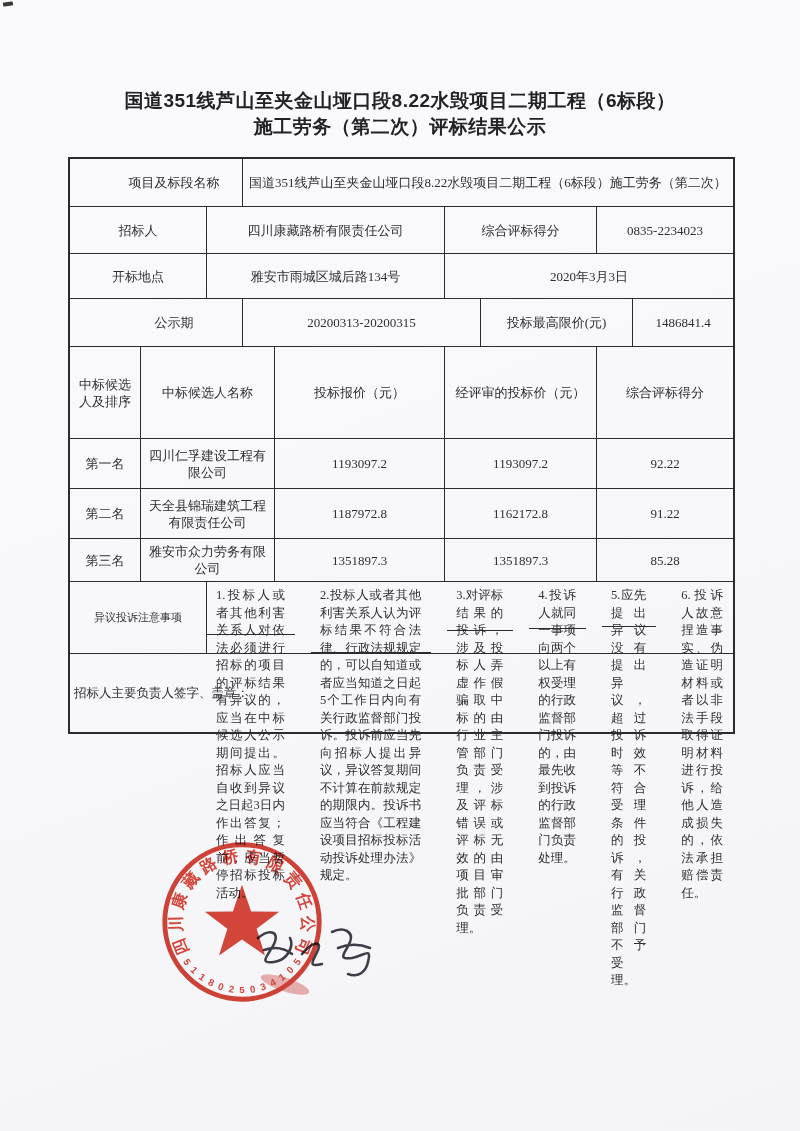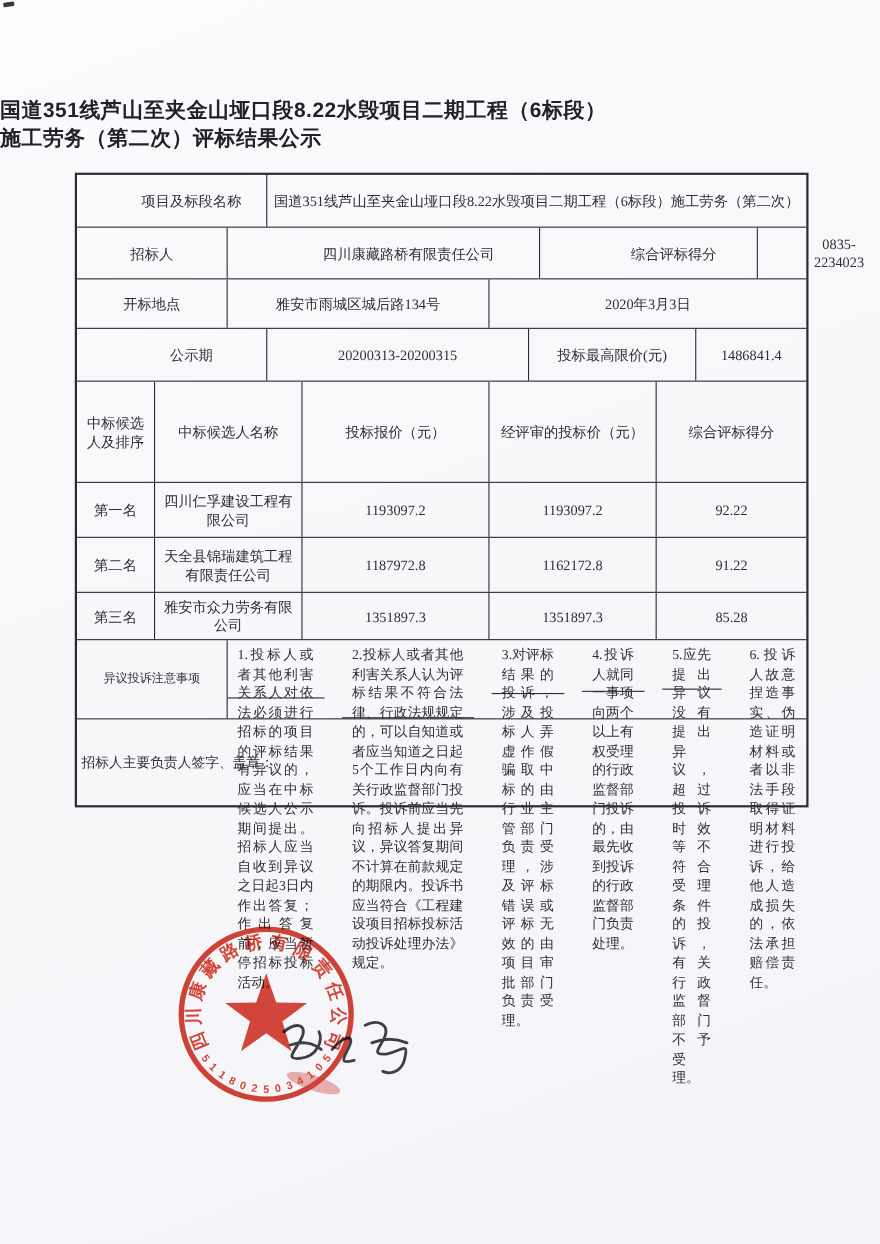--- a/index.html
+++ b/index.html
@@ -14,21 +14,21 @@
     font-family:"Liberation Serif","DejaVu Serif",serif;
     color:var(--ink);
     position:relative;
     overflow:hidden;
   }
   .page{position:absolute;inset:0;background:linear-gradient(160deg,#fbfbfd 0%,#f7f7fa 60%,#f4f4f8 100%);}
   .speck{position:absolute;left:3px;top:2px;width:10px;height:4px;background:#3a3a3a;transform:rotate(-8deg);border-radius:1px;}
 
   .title{
     position:absolute;top:88px;left:0;width:100%;
-    text-align:left;
+    text-align:center;
     font-family:"Liberation Sans","DejaVu Sans",sans-serif;
     font-weight:bold;font-size:19px;line-height:26px;color:#222226;
     letter-spacing:.5px;
   }
 
   .tbl{
     position:absolute;left:68px;top:157px;width:667px;
     border:2px solid var(--line);
     background:transparent;
   }
@@ -41,21 +41,21 @@
     padding:2px 5px;
   }
   .cell.last{border-right:none;}
   .w137{width:137px;flex:none;}
   .w238{width:238px;flex:none;}
   .w152{width:152px;flex:none;}
   .w71{width:71px;flex:none;}
   .w134{width:134px;flex:none;}
   .w170{width:170px;flex:none;}
   .flex1{flex:1;}
-  .h48{height:48px;padding-left:36px;} .h47{height:47px;gap:46px;} .h45{height:45px;}
+  .h48{height:48px;padding-left:36px;} .h47{height:47px;} .h45{height:45px;}
   .h92{height:92px;} .h50{height:50px;} .h43{height:43px;} .h78{height:78px;}
   .val-left{justify-content:flex-start;text-align:left;padding-left:6px;}
 
   .row-c{display:flex;border-bottom:1.5px solid var(--line);}
   .notice-label{font-size:11px;}
   .items{flex:1;display:flex;flex-direction:row;gap:16px;}
   .item{
     font-size:12.5px;line-height:17.5px;text-align:justify;
     padding:5px 10px 2px 9px;
   }

